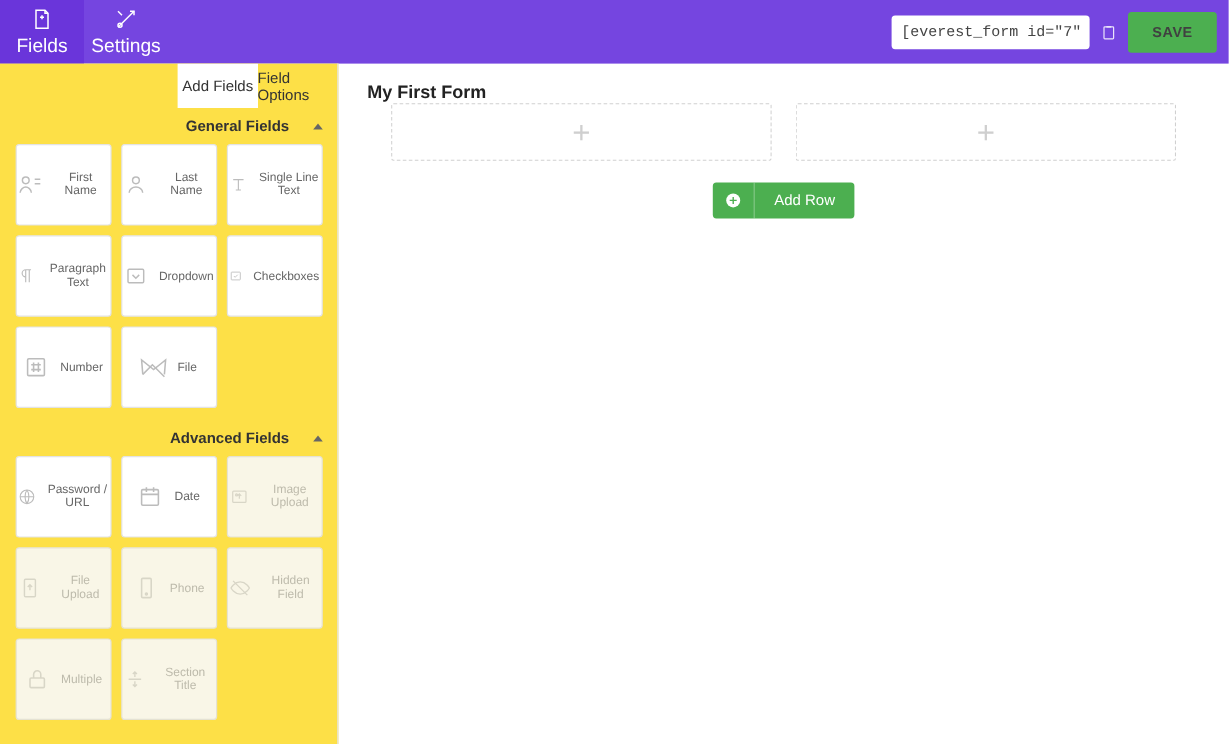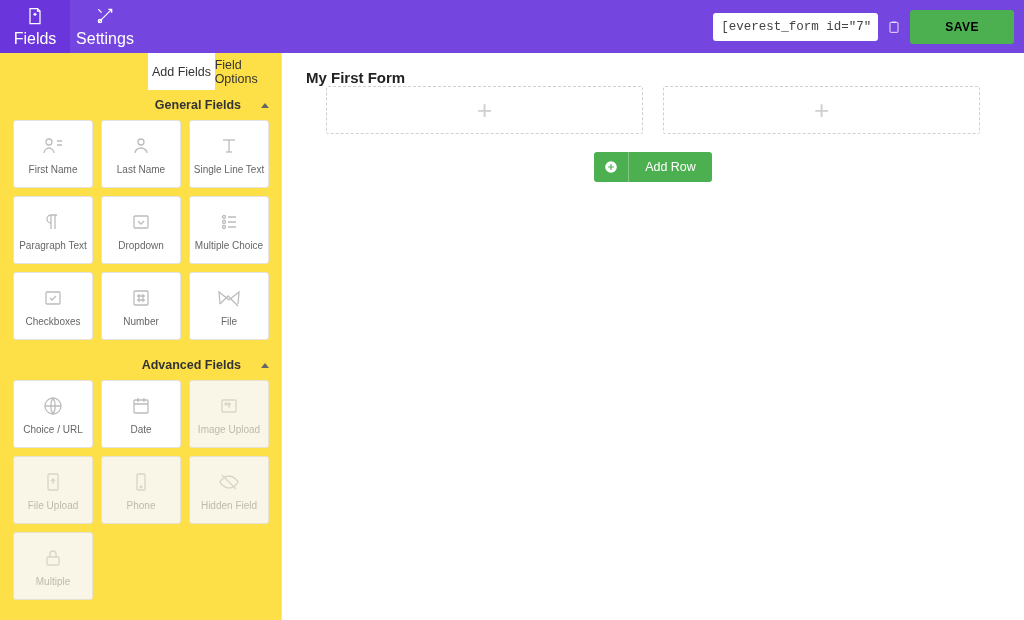--- a/index.html
+++ b/index.html
@@ -6,31 +6,31 @@
   body { font-family: -apple-system, BlinkMacSystemFont, "Segoe UI", Helvetica, Arial, sans-serif; width:1024px; height:620px; overflow:hidden; background:#fff; }
   .topbar { height:53px; background:#7545e0; display:flex; align-items:stretch; color:#fff; }
   .topbar-tab { width:70px; display:flex; flex-direction:column; align-items:center; justify-content:center; gap:4px; cursor:pointer; }
   .topbar-tab.active { background:#6a35da; }
   .topbar-tab .t-label { font-size:16px; }
   .topbar-tab svg { width:20px; height:20px; fill:none; stroke:#fff; stroke-width:1.5; }
   .topbar-spacer { flex:1; }
   .shortcode-wrap { display:flex; align-items:center; padding-right:10px; gap:8px; }
   .shortcode-input { font-family:"Courier New",monospace; font-size:12.5px; padding:7px 8px; border:none; border-radius:3px; width:165px; color:#444; }
   .copy-icon { width:16px; height:16px; fill:#fff; opacity:.85; cursor:pointer; }
-  .save-btn { background:#4caf50; color:#000000; border:none; font-weight:700; font-size:12px; padding:10px 35px; border-radius:3px; cursor:pointer; letter-spacing:.5px; }
+  .save-btn { background:#4caf50; color:#404040; border:none; font-weight:700; font-size:12px; padding:10px 20px; border-radius:3px; cursor:pointer; letter-spacing:.5px; }
 
   .workspace { display:flex; height:calc(620px - 53px); }
   .sidebar { width:282px; background:#fde047; border-right:1px solid #e3e3e3; overflow:hidden; display:flex; flex-direction:column;align-items:flex-end; }
   .side-tabs { display:flex; height:37px; }
   .side-tab { flex:1; display:flex; align-items:center; justify-content:center; font-size:12.5px; color:#333; cursor:pointer; }
   .side-tab.active { background:#fff; }
   .section-header { display:flex; justify-content:space-between; align-items:center; padding:8px 12px 8px 12px; font-size:12.5px; font-weight:600; color:#333; cursor:pointer;gap:20px; }
   .chevron-up { width:0; height:0; border-left:4px solid transparent; border-right:4px solid transparent; border-bottom:5px solid #666; }
   .field-grid { display:grid; grid-template-columns: repeat(3, 80px); gap:8px; padding:0 12px 10px; }
-  .field-card { height:68px; background:#fff; border:1px solid #e3e3e3; border-radius:3px; display:flex; flex-direction:column; align-items:center; justify-content:center; gap:6px; cursor:grab; }
+  .field-card { height:68px; background:#fff; border:1px solid #e3e3e3; border-radius:3px; display:flex; flex-direction:row; align-items:center; justify-content:center; gap:6px; cursor:grab; }
   .field-card .fc-label { font-size:10px; color:#666; text-align:center; line-height:1.1; padding:0 2px; }
   .field-card svg { width:24px; height:24px; fill:none; stroke:#bcbcbc; stroke-width:1.3; }
   .field-card.disabled { background:#f9f9f9; opacity:.9; }
   .field-card.disabled .fc-label { color:#b7b7b7; }
   .field-card.disabled svg { stroke:#d5d5d5; }
   
   .canvas { flex:1; padding:16px 24px; overflow:auto; }
   .form-title { font-size:15px; font-weight:700; color:#222; }
   .layout-row { display:flex; gap:20px; margin:0 20px 18px; }
   .drop-zone { flex:1; height:48px; border:1px dashed #d0d0d0; border-radius:2px; display:flex; align-items:center; justify-content:center; }
@@ -118,29 +118,20 @@
         </div>
         <div class="field-card">
           <svg viewBox="0 0 24 24">
             <rect x="5" y="6" width="14" height="12" rx="1"></rect>
             <path d="M9 11l3 3 3-3"></path>
           </svg>
           <span class="fc-label">Dropdown</span>
         </div>
         <div class="field-card">
           <svg viewBox="0 0 24 24">
-            <circle cx="7" cy="7" r="1.5"></circle>
-            <circle cx="7" cy="12" r="1.5"></circle>
-            <circle cx="7" cy="17" r="1.5"></circle>
-            <path d="M11 7h8M11 12h8M11 17h8"></path>
-          </svg>
-          <span class="fc-label">Multiple Choice</span>
-        </div>
-        <div class="field-card">
-          <svg viewBox="0 0 24 24">
             <rect x="5" y="6" width="14" height="12" rx="1"></rect>
             <path d="M9 12l2 2 4-4"></path>
           </svg>
           <span class="fc-label">Checkboxes</span>
         </div>
         <div class="field-card">
           <svg viewBox="0 0 24 24">
             <rect x="5" y="5" width="14" height="14" rx="1"></rect>
             <path d="M10 8v8M14 8v8M8 10h8M8 14h8"></path>
           </svg>
@@ -158,21 +149,21 @@
     <div class="section-header">
       <span>Advanced Fields</span>
       <span class="chevron-up"></span>
     </div>
     <div class="field-grid" id="advanced-grid">
         <div class="field-card">
           <svg viewBox="0 0 24 24">
             <circle cx="12" cy="12" r="8"></circle>
             <path d="M4 12h16M12 4c3 4 3 12 0 16M12 4c-3 4-3 12 0 16"></path>
           </svg>
-          <span class="fc-label">Choice / URL</span>
+          <span class="fc-label">Password / URL</span>
         </div>
         <div class="field-card">
           <svg viewBox="0 0 24 24">
             <rect x="5" y="6" width="14" height="13" rx="1"></rect>
             <path d="M5 10h14M9 4v4M15 4v4"></path>
           </svg>
           <span class="fc-label">Date</span>
         </div>
         <div class="field-card disabled">
           <svg viewBox="0 0 24 24">
@@ -202,20 +193,26 @@
             <path d="M5 5l14 14"></path>
           </svg>
           <span class="fc-label">Hidden Field</span>
         </div>
         <div class="field-card disabled">
           <svg viewBox="0 0 24 24">
             <rect x="6" y="11" width="12" height="8" rx="1"></rect>
             <path d="M9 11V8a3 3 0 0 1 6 0v3"></path>
           </svg>
           <span class="fc-label">Multiple</span>
+        </div>
+        <div class="field-card disabled">
+          <svg viewBox="0 0 24 24">
+            <path d="M12 5v5M12 14v5M10 7l2-2 2 2M10 17l2 2 2-2M6 12h12"></path>
+          </svg>
+          <span class="fc-label">Section Title</span>
         </div>
       </div>
   </div>
 
   <div class="canvas">
     <div class="form-title">My First Form</div>
     <div class="layout-row">
       <div class="drop-zone">
           <span class="plus">+</span>
         </div>

